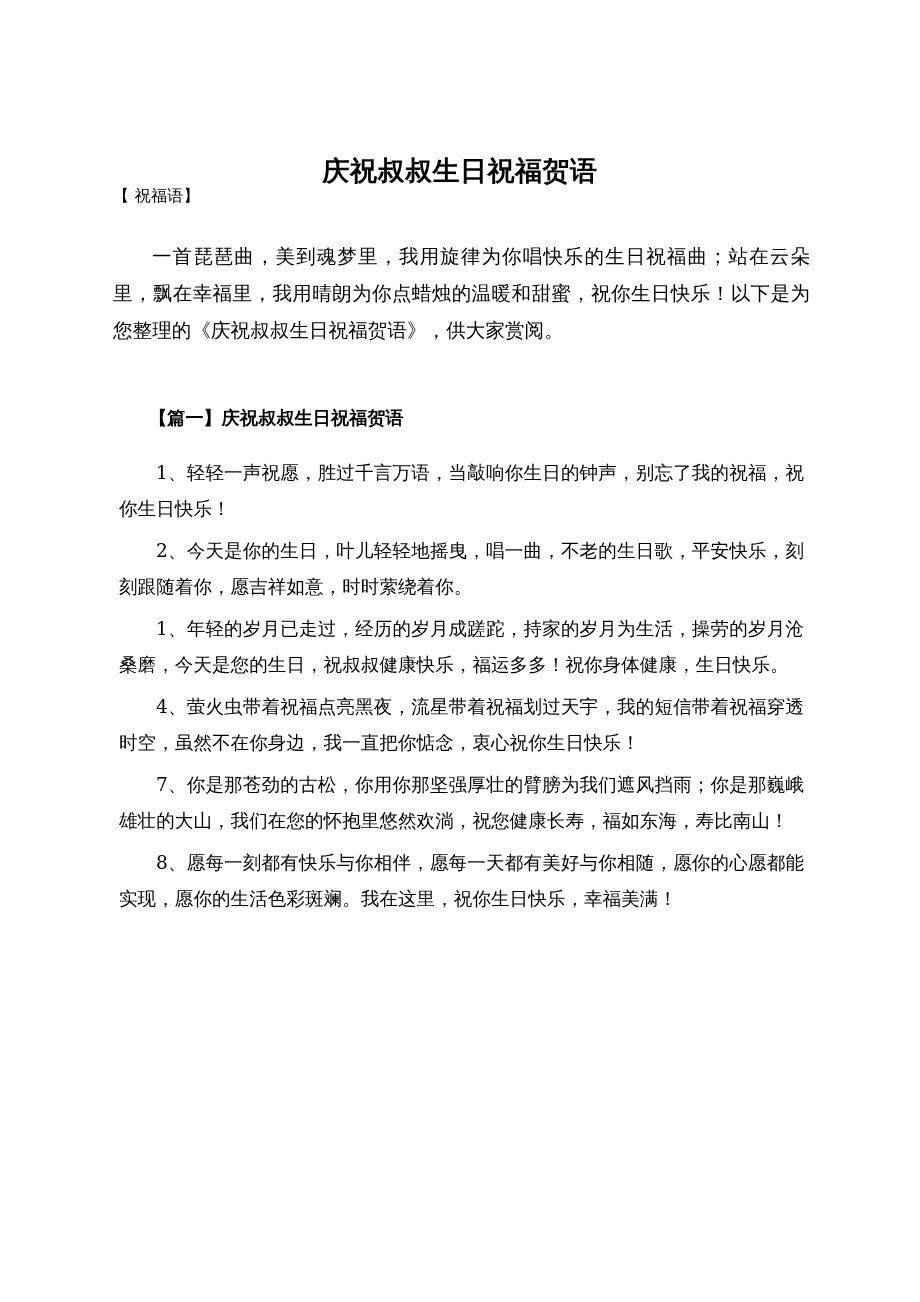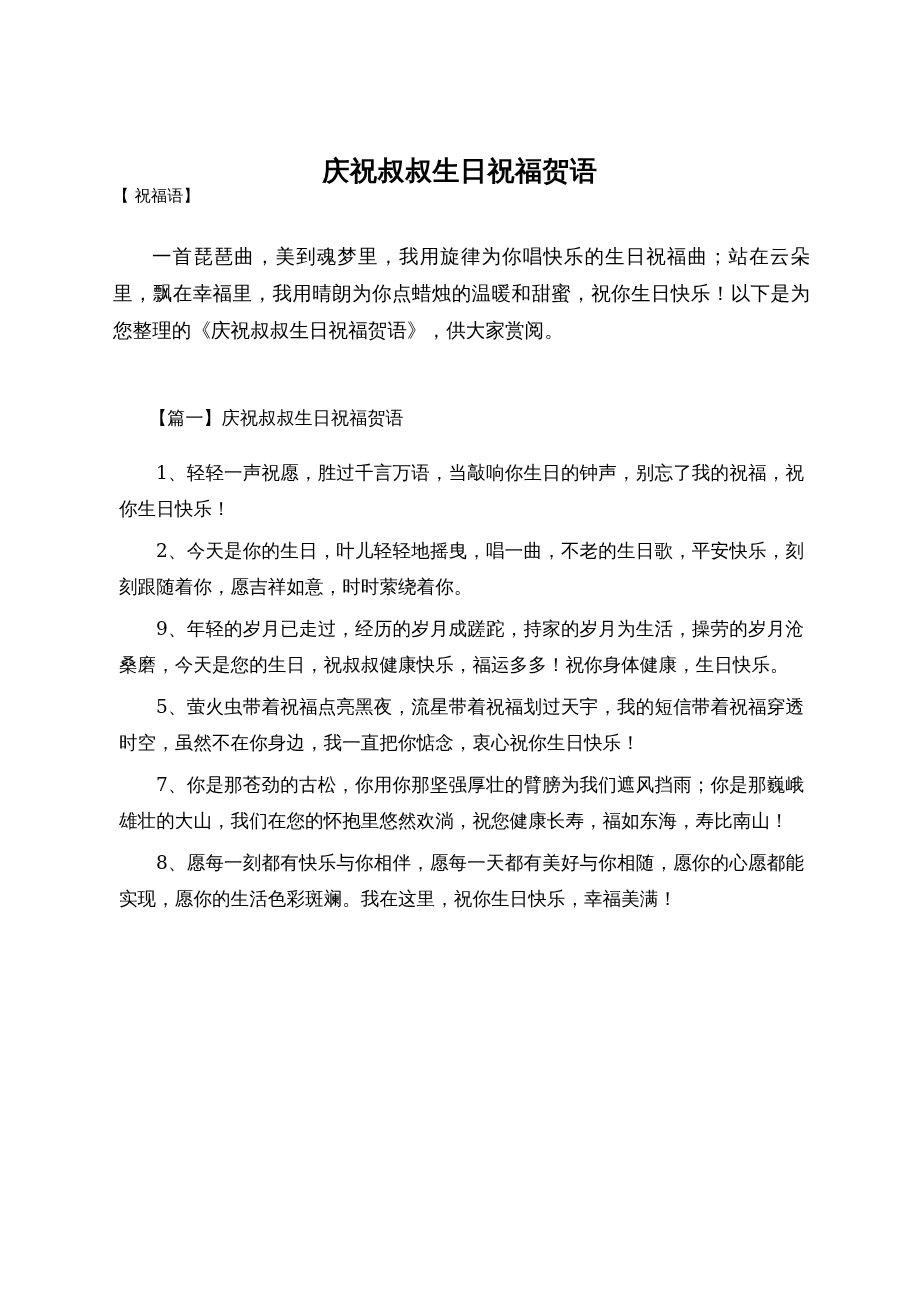--- a/index.html
+++ b/index.html
@@ -54,20 +54,21 @@
     text-indent: 2em;
     margin: 28px 0 4px 0;
     letter-spacing: 0.1px;
   }
   .section-heading {
     font-size: 18px;
     line-height: 30px;
     margin: 54px 0 0 0;
     text-indent: 2em;
     letter-spacing: 0.2px;
+    font-weight: bold;
   }
   .item-list {
     margin: 22px 0 0 0;
     padding: 0;
     list-style: none;
   }
   .item {
     font-size: 18.5px;
     line-height: 36px;
     text-align: justify;
@@ -88,20 +89,20 @@
 
     <p class="subtitle">【 祝福语】</p>
 
     <p class="intro">一首琵琶曲，美到魂梦里，我用旋律为你唱快乐的生日祝福曲；站在云朵里，飘在幸福里，我用晴朗为你点蜡烛的温暖和甜蜜，祝你生日快乐！以下是为您整理的《庆祝叔叔生日祝福贺语》，供大家赏阅。</p>
 
     <p class="section-heading">【篇一】庆祝叔叔生日祝福贺语</p>
 
     <ul class="item-list">
       <li class="item">1、轻轻一声祝愿，胜过千言万语，当敲响你生日的钟声，别忘了我的祝福，祝你生日快乐！</li>
       <li class="item">2、今天是你的生日，叶儿轻轻地摇曳，唱一曲，不老的生日歌，平安快乐，刻刻跟随着你，愿吉祥如意，时时萦绕着你。</li>
-      <li class="item">9、年轻的岁月已走过，经历的岁月成蹉跎，持家的岁月为生活，操劳的岁月沧桑磨，今天是您的生日，祝叔叔健康快乐，福运多多！祝你身体健康，生日快乐。</li>
-      <li class="item">5、萤火虫带着祝福点亮黑夜，流星带着祝福划过天宇，我的短信带着祝福穿透时空，虽然不在你身边，我一直把你惦念，衷心祝你生日快乐！</li>
+      <li class="item">1、年轻的岁月已走过，经历的岁月成蹉跎，持家的岁月为生活，操劳的岁月沧桑磨，今天是您的生日，祝叔叔健康快乐，福运多多！祝你身体健康，生日快乐。</li>
+      <li class="item">4、萤火虫带着祝福点亮黑夜，流星带着祝福划过天宇，我的短信带着祝福穿透时空，虽然不在你身边，我一直把你惦念，衷心祝你生日快乐！</li>
       <li class="item">7、你是那苍劲的古松，你用你那坚强厚壮的臂膀为我们遮风挡雨；你是那巍峨雄壮的大山，我们在您的怀抱里悠然欢淌，祝您健康长寿，福如东海，寿比南山！</li>
       <li class="item">8、愿每一刻都有快乐与你相伴，愿每一天都有美好与你相随，愿你的心愿都能实现，愿你的生活色彩斑斓。我在这里，祝你生日快乐，幸福美满！</li>
     </ul>
 
   </div>
 </div>
 
 </body></html>

